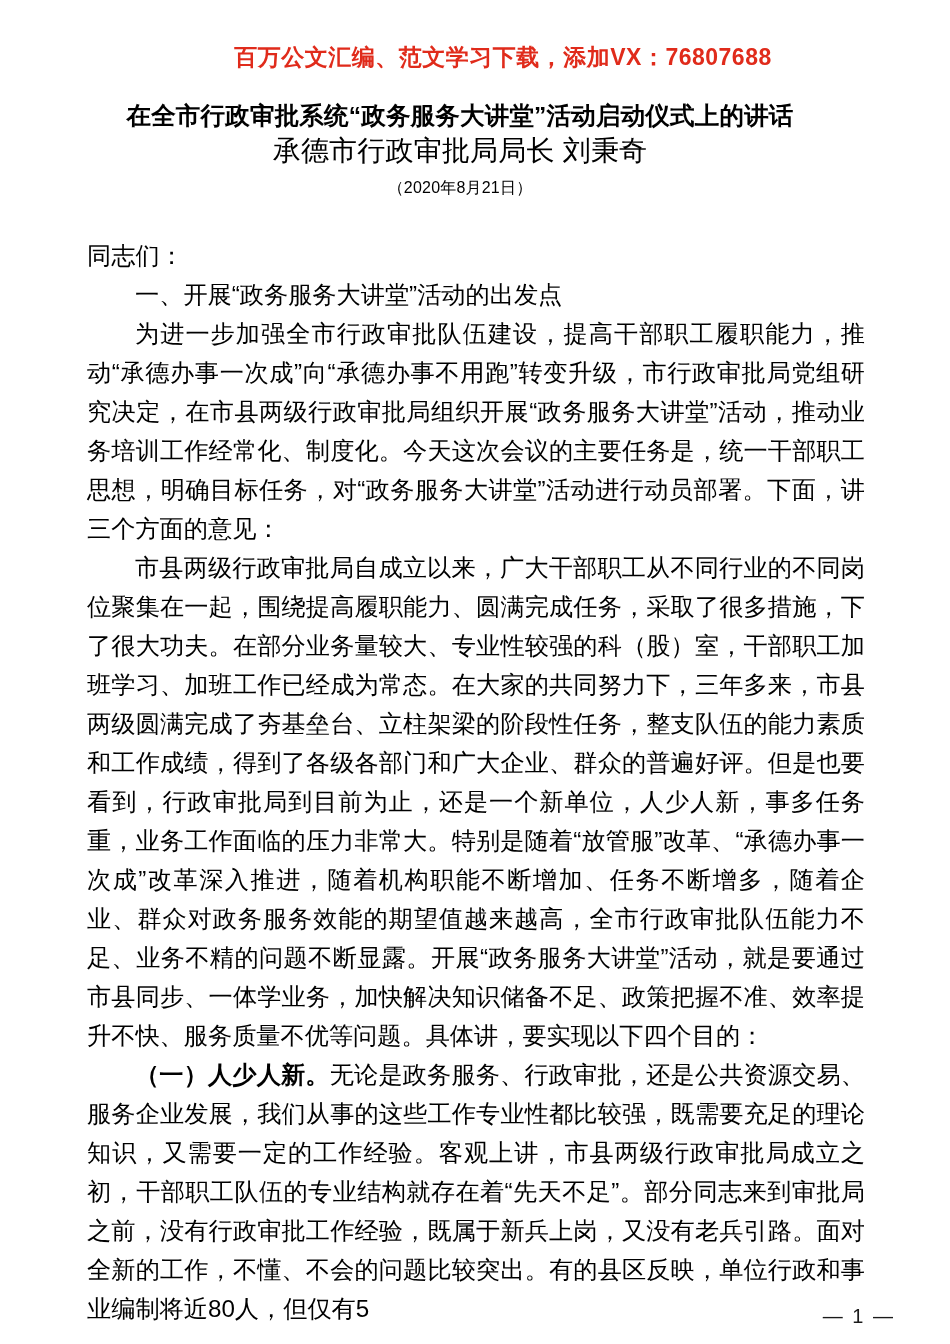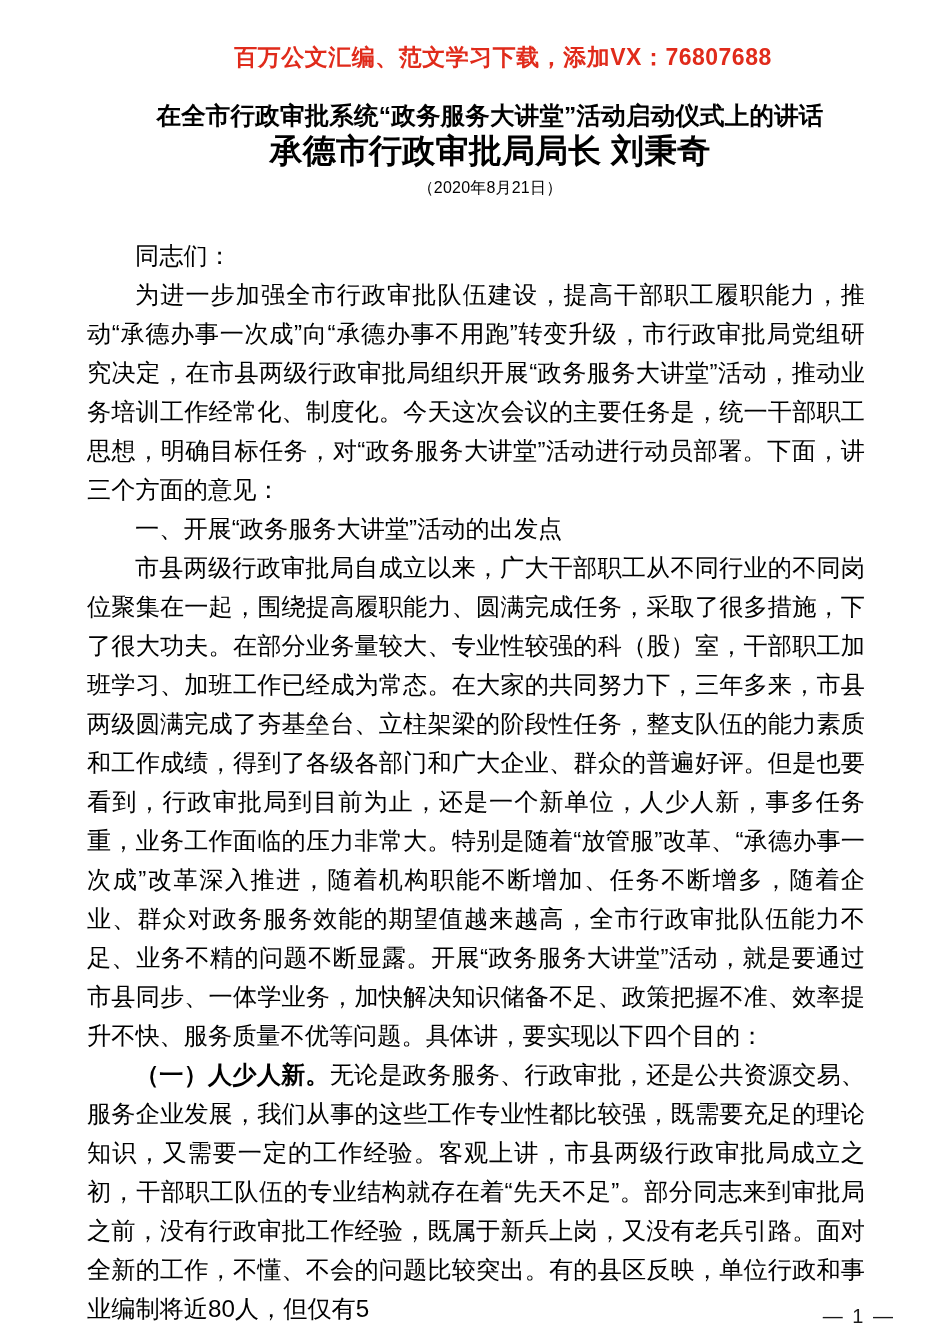--- a/index.html
+++ b/index.html
@@ -32,34 +32,34 @@
     color: #e02b1b;
     letter-spacing: 0.5px;
     white-space: nowrap;
     padding-left: 28px;
   }
 
   
   .title-block {
     position: absolute;
     top: 98px;
-    left: 90px;
+    left: 60px;
     width: 800px;
     text-align: center;
   }
   .doc-title {
     font-size: 24.5px;
     font-weight: bold;
     line-height: 35px;
     letter-spacing: 0.2px;
     white-space: nowrap;
   }
   .doc-byline {
-    font-size: 33px;
-    font-weight: bold;
+    font-size: 28px;
+    font-weight: normal;
     line-height: 36px;
     letter-spacing: 0.2px;
     white-space: nowrap;
   }
   .doc-date {
     font-size: 16px;
     line-height: 38px;
     letter-spacing: 0.2px;
     white-space: nowrap;
   }
@@ -78,21 +78,20 @@
     text-align-last: left;
     letter-spacing: 0px;
     margin: 0;
     word-break: break-all;
   }
   .indent {
     text-indent: 48px;
   }
   .salutation {
     text-indent: 0;
-    margin-left: 48px;
   }
   .heading-1 {
     text-indent: 48px;
   }
   .bold-lead {
     font-weight: bold;
   }
 
   
   .page-footer {
@@ -118,23 +117,23 @@
   <div class="title-block">
     <div class="doc-title">在全市行政审批系统“政务服务大讲堂”活动启动仪式上的讲话</div>
     <div class="doc-byline">承德市行政审批局局长  刘秉奇</div>
     <div class="doc-date">（2020年8月21日）</div>
   </div>
 
   <div class="body-wrap">
 
     <p class="para salutation">同志们：</p>
 
+    <p class="para heading-1">一、开展“政务服务大讲堂”活动的出发点</p>
+
     <p class="para indent">为进一步加强全市行政审批队伍建设，提高干部职工履职能力，推动“承德办事一次成”向“承德办事不用跑”转变升级，市行政审批局党组研究决定，在市县两级行政审批局组织开展“政务服务大讲堂”活动，推动业务培训工作经常化、制度化。今天这次会议的主要任务是，统一干部职工思想，明确目标任务，对“政务服务大讲堂”活动进行动员部署。下面，讲三个方面的意见：</p>
-
-    <p class="para heading-1">一、开展“政务服务大讲堂”活动的出发点</p>
 
     <p class="para indent">市县两级行政审批局自成立以来，广大干部职工从不同行业的不同岗位聚集在一起，围绕提高履职能力、圆满完成任务，采取了很多措施，下了很大功夫。在部分业务量较大、专业性较强的科（股）室，干部职工加班学习、加班工作已经成为常态。在大家的共同努力下，三年多来，市县两级圆满完成了夯基垒台、立柱架梁的阶段性任务，整支队伍的能力素质和工作成绩，得到了各级各部门和广大企业、群众的普遍好评。但是也要看到，行政审批局到目前为止，还是一个新单位，人少人新，事多任务重，业务工作面临的压力非常大。特别是随着“放管服”改革、“承德办事一次成”改革深入推进，随着机构职能不断增加、任务不断增多，随着企业、群众对政务服务效能的期望值越来越高，全市行政审批队伍能力不足、业务不精的问题不断显露。开展“政务服务大讲堂”活动，就是要通过市县同步、一体学业务，加快解决知识储备不足、政策把握不准、效率提升不快、服务质量不优等问题。具体讲，要实现以下四个目的：</p>
 
     <p class="para indent"><span class="bold-lead">（一）人少人新。</span><span>无论是政务服务、行政审批，还是公共资源交易、服务企业发展，我们从事的这些工作专业性都比较强，既需要充足的理论知识，又需要一定的工作经验。客观上讲，市县两级行政审批局成立之初，干部职工队伍的专业结构就存在着“先天不足”。部分同志来到审批局之前，没有行政审批工作经验，既属于新兵上岗，又没有老兵引路。面对全新的工作，不懂、不会的问题比较突出。有的县区反映，单位行政和事业编制将近80人，但仅有5</span></p>
 
   </div>
 
   <div class="page-footer">— 1 —</div>
 
 </div>

